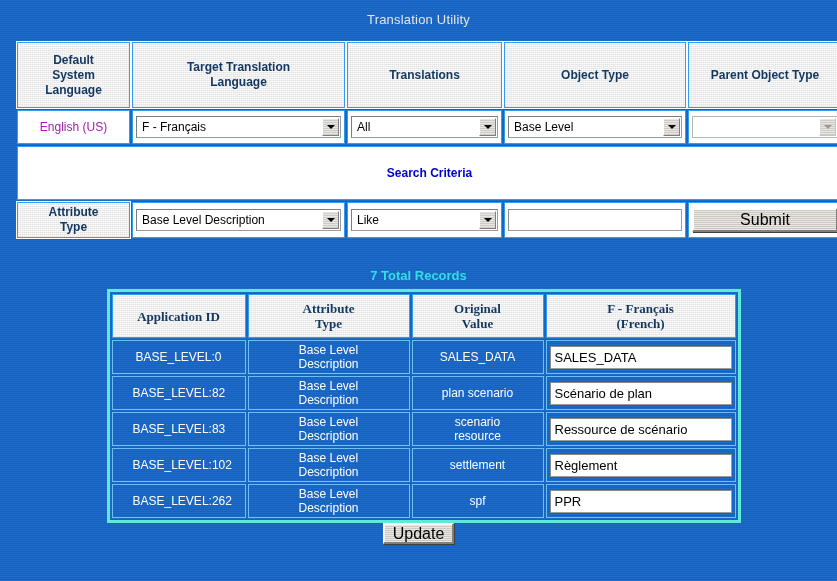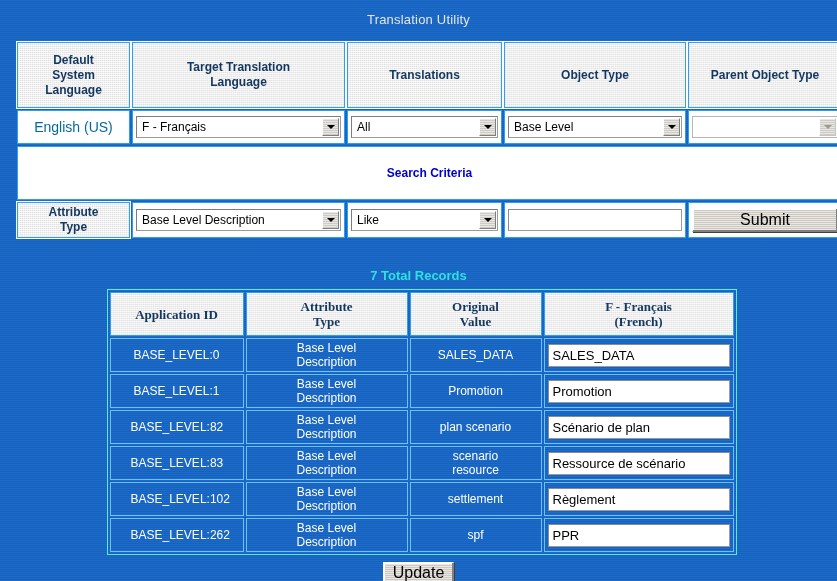--- a/index.html
+++ b/index.html
@@ -57,22 +57,22 @@
     padding: 2px 3px !important;
   }
   .ctl-cell {
     background: #ffffff;
     border: 1px solid #2e9ff0;
     height: 28px;
     padding: 2px 3px !important;
   }
   .plain-val {
     text-align: center;
-    color: #0369a1;
-    font-size: 14px;
+    color: #a21caf;
+    font-size: 12px;
     line-height: 20px;
   }
 
   
   .sel {
     position: relative;
     display: block;
     height: 22px;
     box-sizing: border-box;
     background: #ffffff;
@@ -191,21 +191,21 @@
   
   #results-wrap {
     width: 624px;
     margin: 0 auto;
   }
   .res-table {
     width: 624px;
     border-collapse: separate;
     border-spacing: 2px;
     table-layout: fixed;
-    border: 1px solid #5eead4;
+    border: 3px solid #5eead4;
     background: transparent;
   }
   .res-table col.c1 { width: 134px; }
   .res-table col.c2 { width: 162px; }
   .res-table col.c3 { width: 132px; }
   .res-table col.c4 { width: 190px; }
   .res-table th {
     background: #f2f2f2;
     background-image:
       repeating-linear-gradient(0deg, rgba(0,0,0,.035) 0 1px, rgba(255,255,255,.5) 1px 2px),
@@ -232,21 +232,20 @@
   .res-table td.cell-input {
     padding: 2px 3px;
   }
   .res-table td.cell-input .txt {
     height: 23px;
     font-size: 13px;
   }
 
   #update-row {
     text-align: center;
-    margin-top: 7px;
   }
 </style>
 </head>
 <body>
 
 <div id="title-bar">Translation Utility</div>
 
 <table class="crit-table">
   <colgroup>
     <col style="width:113px">
@@ -367,28 +366,20 @@
     <tbody id="results-body">
         <tr>
           <td>BASE_LEVEL:0</td>
           <td>Base Level Description</td>
           <td>SALES_DATA</td>
           <td class="cell-input">
             <input type="text" class="txt" value="SALES_DATA" style="">
           </td>
         </tr>
         <tr>
-          <td>BASE_LEVEL:1</td>
-          <td>Base Level Description</td>
-          <td>Promotion</td>
-          <td class="cell-input">
-            <input type="text" class="txt" value="Promotion" style="">
-          </td>
-        </tr>
-        <tr>
           <td>BASE_LEVEL:82</td>
           <td>Base Level Description</td>
           <td>plan scenario</td>
           <td class="cell-input">
             <input type="text" class="txt" value="Scénario de plan" style="">
           </td>
         </tr>
         <tr>
           <td>BASE_LEVEL:83</td>
           <td>Base Level Description</td>

